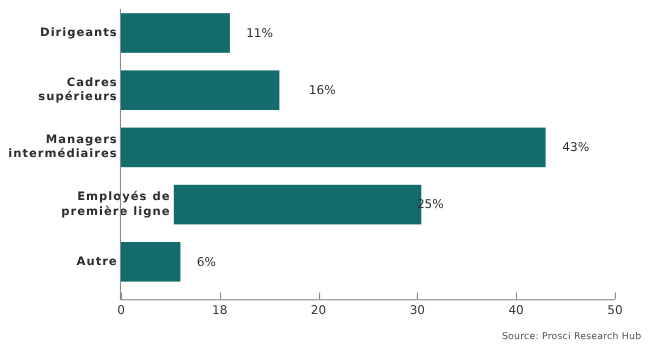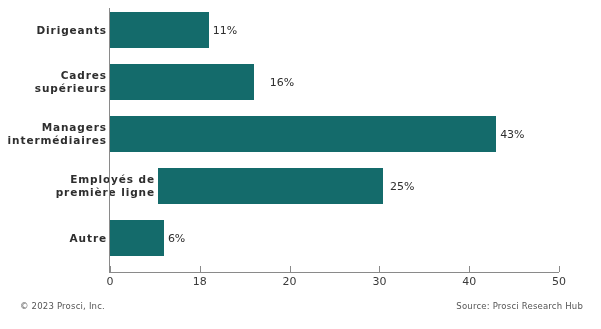--- a/index.html
+++ b/index.html
@@ -55,21 +55,21 @@
     background: #146b6b;
   }
 
   .bar-value {
     position: absolute;
     top: 50%;
     transform: translateY(-50%);
     font-size: 11px;
     color: #2e2e2e;
     white-space: nowrap;
-    padding-left: 4px;
+    padding-left: 15px;
   }
 
   
   #y-axis {
     position: absolute;
     left: 109px;
     top: 8px;
     width: 1px;
     height: 264px;
     background: #8a8a8a;
@@ -139,21 +139,21 @@
         <div class="bar-row" style="top: 116px;">
           <div class="cat-label">Managers
 intermédiaires</div>
           <div class="bar" style="width: 386.14px; background: rgb(20, 107, 107);"></div>
           <div class="bar-value" style="left: 496.14px;">43%</div>
         </div>
         <div class="bar-row" style="top: 168px; margin-left: 48px;">
           <div class="cat-label">Employés de
 première ligne</div>
           <div class="bar" style="width: 224.5px; background: rgb(20, 107, 107);"></div>
-          <div class="bar-value" style="left: 338px;">25%</div>
+          <div class="bar-value" style="left: 316px;">25%</div>
         </div>
         <div class="bar-row" style="top: 220px;">
           <div class="cat-label">Autre</div>
           <div class="bar" style="width: 53.88px; background: rgb(20, 107, 107);"></div>
           <div class="bar-value" style="left: 163.88px;">6%</div>
         </div>
       </div>
 
     <div id="y-axis"></div>
     <div id="x-axis"></div>
@@ -167,17 +167,16 @@
         <div class="x-tick" style="left: 379.4px;"></div>
         <div class="x-tick-label" style="left: 379.4px;">30</div>
         <div class="x-tick" style="left: 469.2px;"></div>
         <div class="x-tick-label" style="left: 469.2px;">40</div>
         <div class="x-tick" style="left: 559px;"></div>
         <div class="x-tick-label" style="left: 559px;">50</div>
       </div>
 
   </div>
 
-  <div id="footer-left">© 2023 Prosci, Inc.</div>
 
   <div id="footer-right">Source: Prosci Research Hub</div>
 
 </div>
 
 </body></html>

